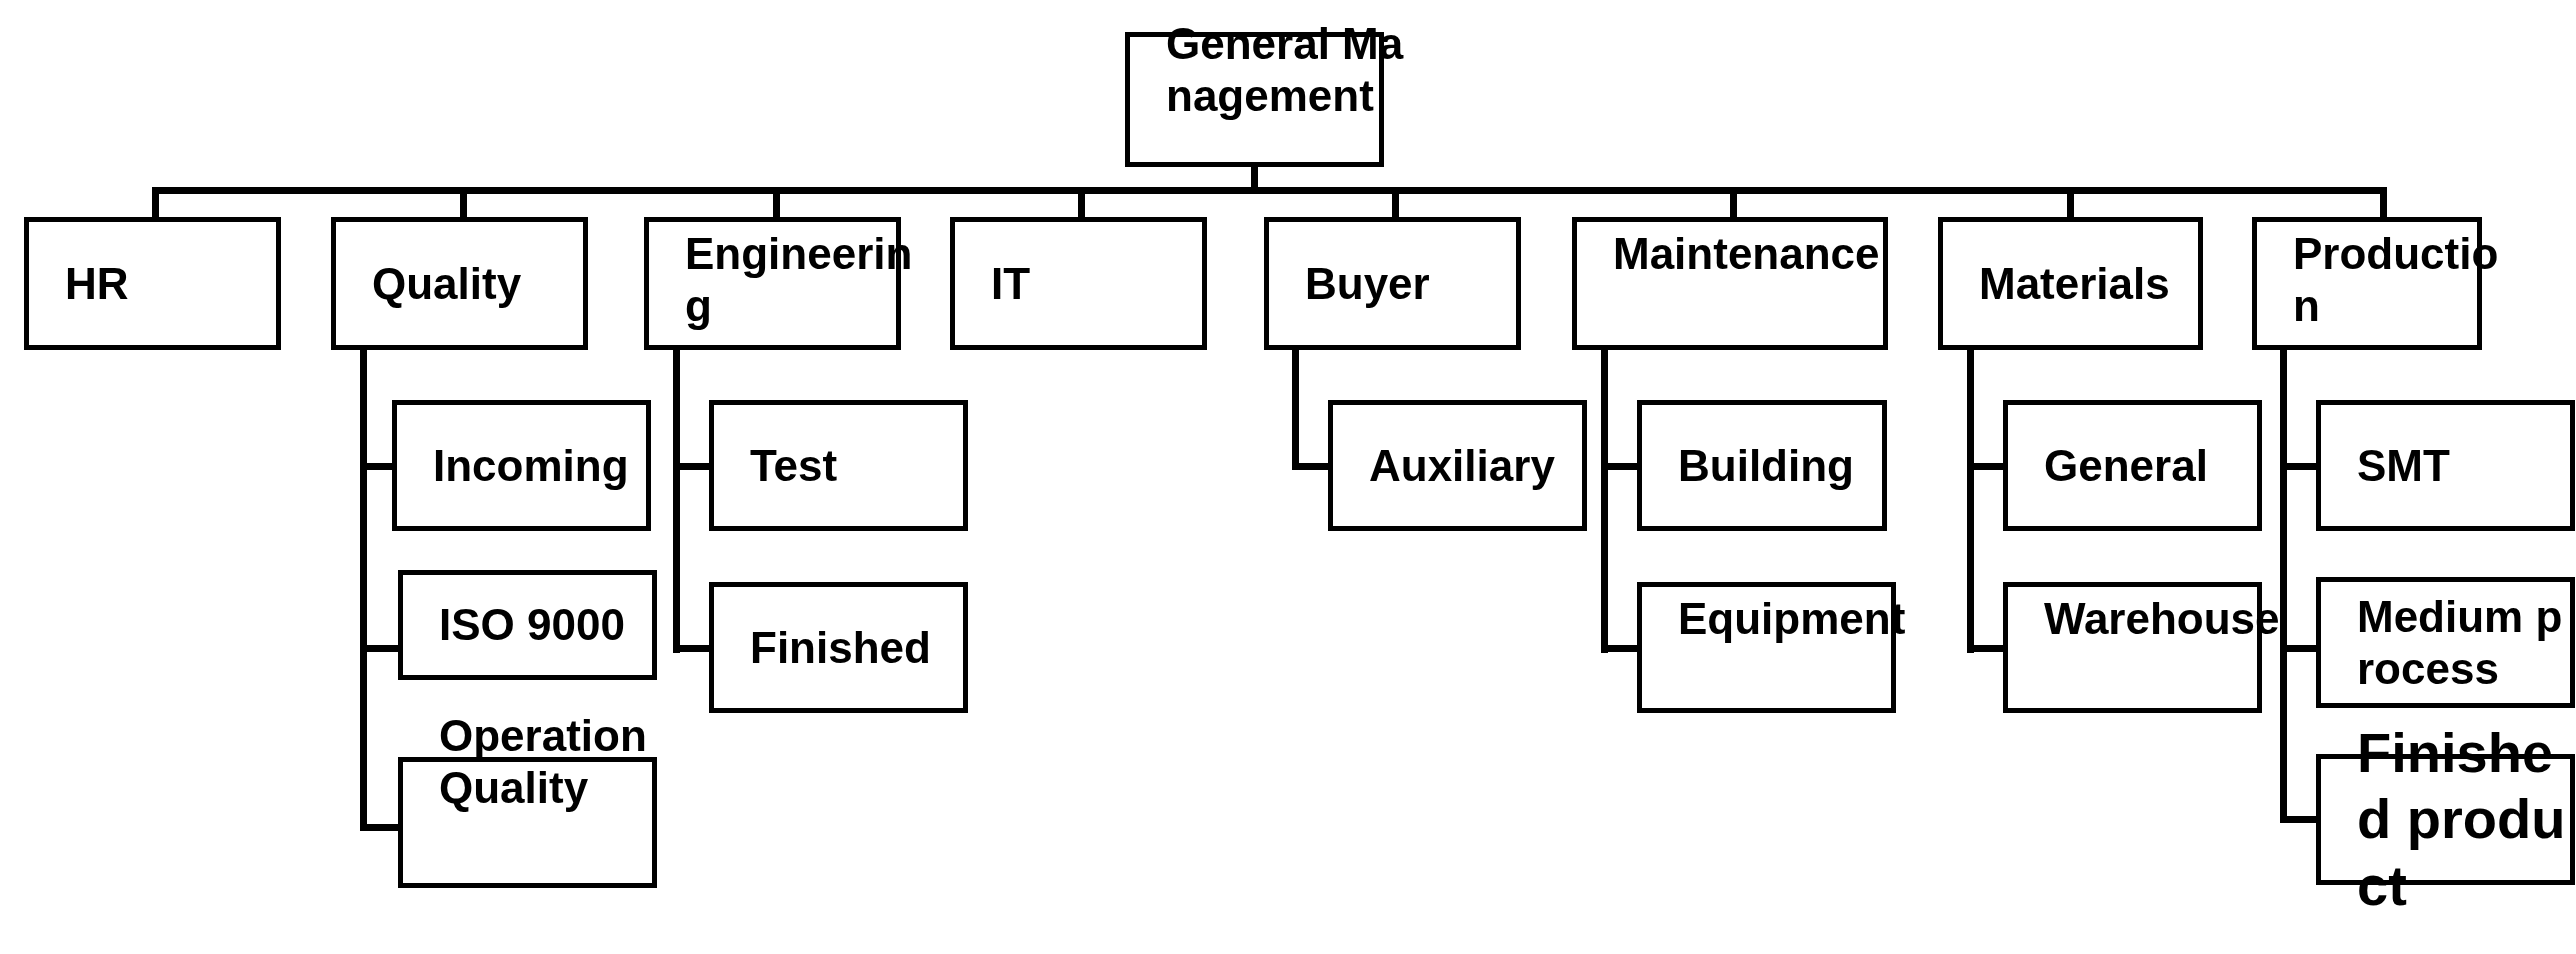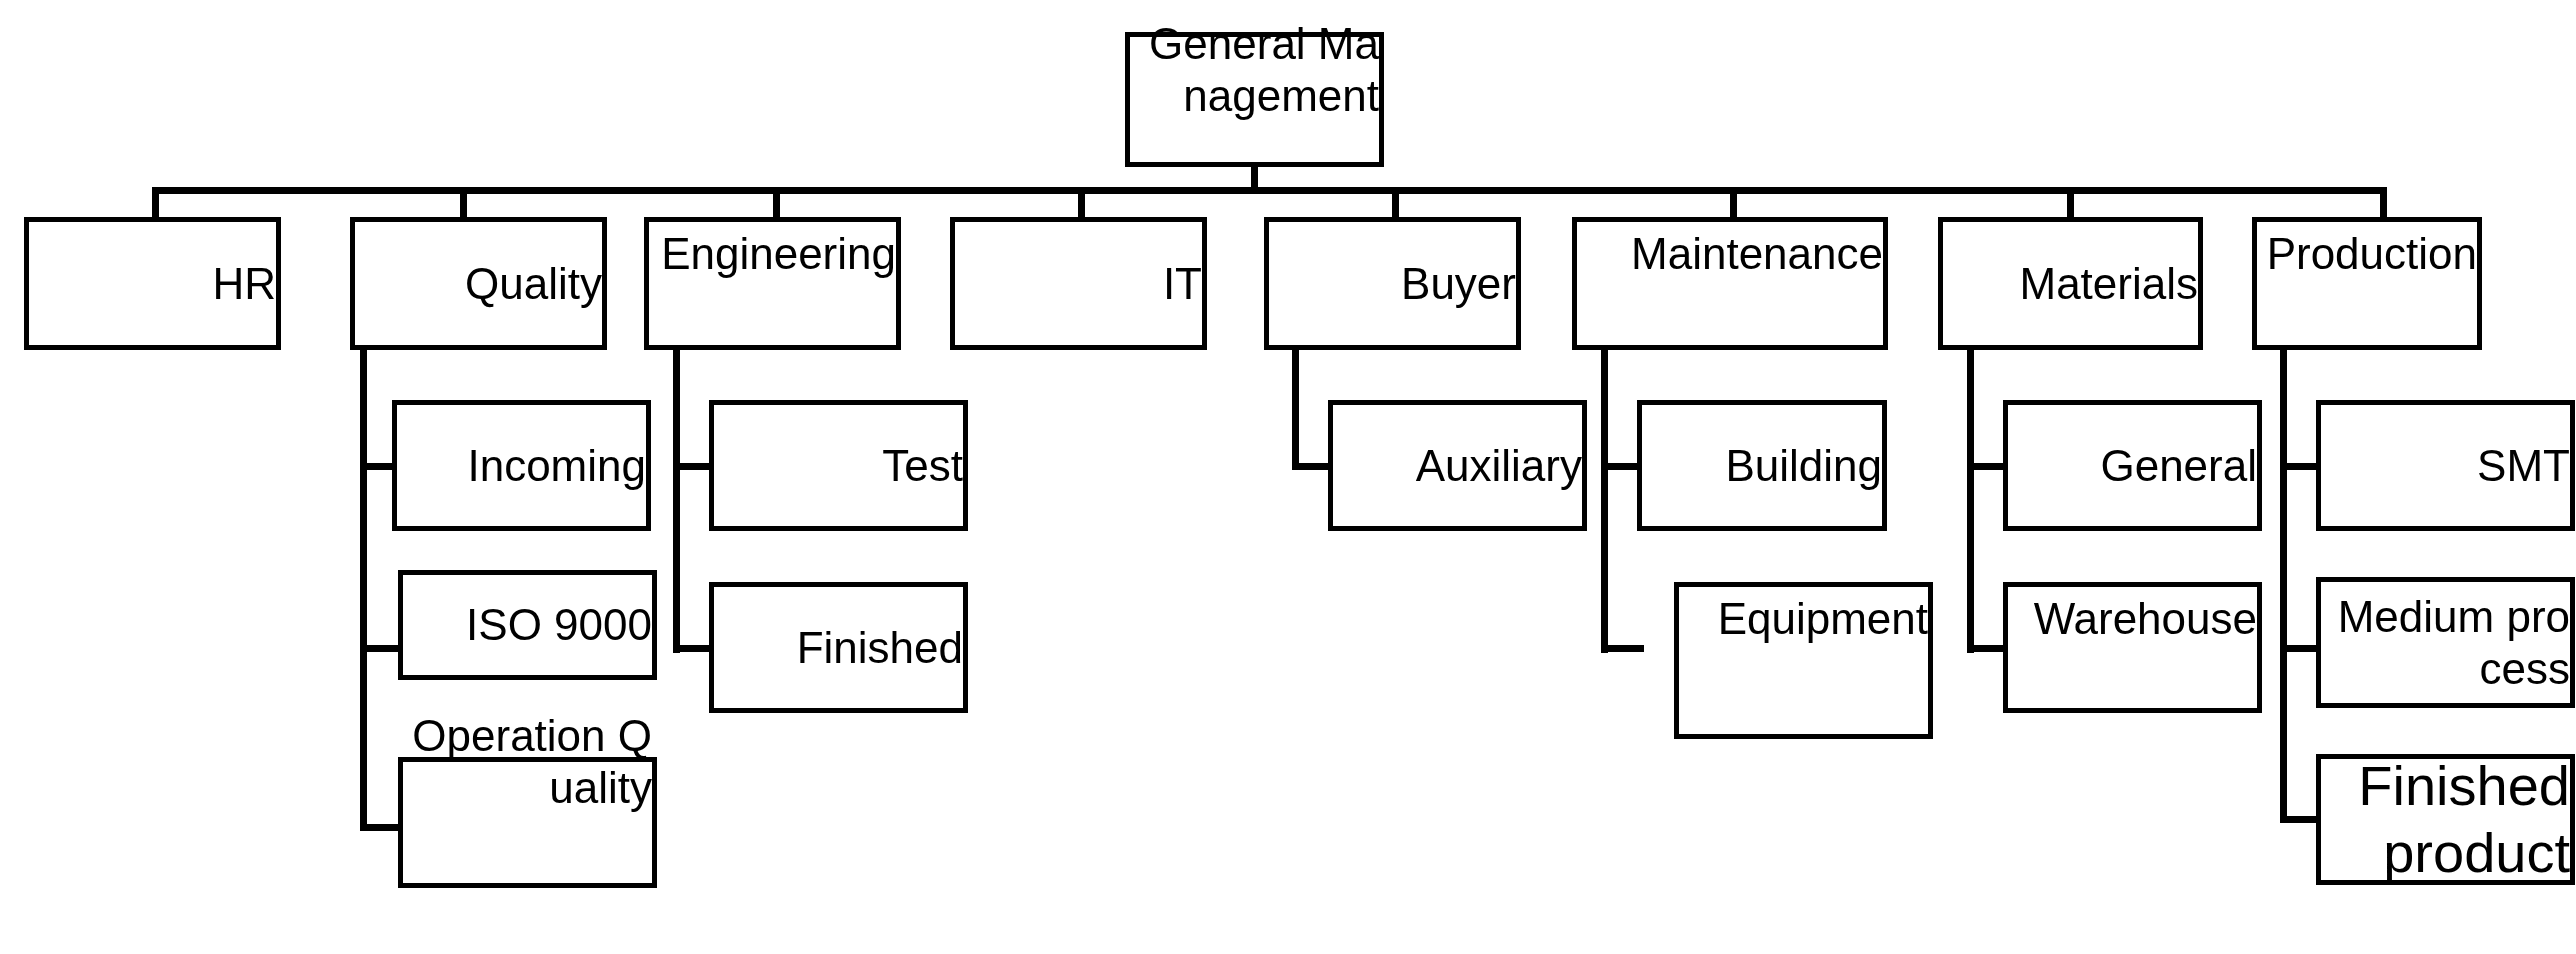--- a/index.html
+++ b/index.html
@@ -24,27 +24,28 @@
     border: 5.7px solid #000000;
     background: #ffffff;
     display: flex;
     align-items: center;
     justify-content: center;
     z-index: 3;
   }
   .node .label {
     display: block;
     width: 100%;
-    text-align: right;
-    font-weight: normal;
+    text-align: left;
+    font-weight: bold;
     line-height: 1.18;
     white-space: normal;
     overflow-wrap: break-word;
     word-break: break-all;
     pointer-events: none;
+    margin-left: 36px;
   }
   
   .node.overflow {
     overflow: visible;
   }
   .node.overflow .label {
     position: absolute;
     left: 0;
     right: 0;
     white-space: normal;
@@ -76,21 +77,21 @@
   <div class="connector v-line" style="left:1078px; top:187px; height:32px;"></div>
   <div class="connector v-line" style="left:1392px; top:187px; height:32px;"></div>
   <div class="connector v-line" style="left:1730px; top:187px; height:32px;"></div>
   <div class="connector v-line" style="left:2067px; top:187px; height:32px;"></div>
   <div class="connector v-line" style="left:2380px; top:187px; height:32px;"></div>
 
   <div class="node" style="left:24px; top:217px; width:257px; height:133px;">
     <span class="label" style="font-size:44px;">HR</span>
   </div>
 
-  <div class="node" style="left:350px; top:217px; width:257px; height:133px;padding-left:34px;">
+  <div class="node" style="left:331px; top:217px; width:257px; height:133px;">
     <span class="label" style="font-size:44px;">Quality</span>
   </div>
 
   <div class="node overflow" style="left:644px; top:217px; width:257px; height:133px;">
     <span class="label" style="font-size:44px; top:5.7px;">Engineering</span>
   </div>
 
   <div class="node" style="left:950px; top:217px; width:257px; height:133px;">
     <span class="label" style="font-size:44px;">IT</span>
   </div>
@@ -148,21 +149,21 @@
   </div>
 
   <div class="connector v-line" style="left:1601px; top:350px; height:303px;"></div>
   <div class="connector h-line" style="left:1601px; top:463px; width:43px;"></div>
   <div class="connector h-line" style="left:1601px; top:645px; width:43px;"></div>
 
   <div class="node" style="left:1637px; top:400px; width:250px; height:131px;">
     <span class="label" style="font-size:44px;">Building</span>
   </div>
 
-  <div class="node overflow" style="left:1674px; top:582px; width:259px; height:157px;">
+  <div class="node overflow" style="left:1637px; top:582px; width:259px; height:131px;">
     <span class="label" style="font-size:44px; top:5.7px;">Equipment</span>
   </div>
 
   <div class="connector v-line" style="left:1967px; top:350px; height:303px;"></div>
   <div class="connector h-line" style="left:1967px; top:463px; width:43px;"></div>
   <div class="connector h-line" style="left:1967px; top:645px; width:43px;"></div>
 
   <div class="node" style="left:2003px; top:400px; width:259px; height:131px;">
     <span class="label" style="font-size:44px;">General</span>
   </div>

